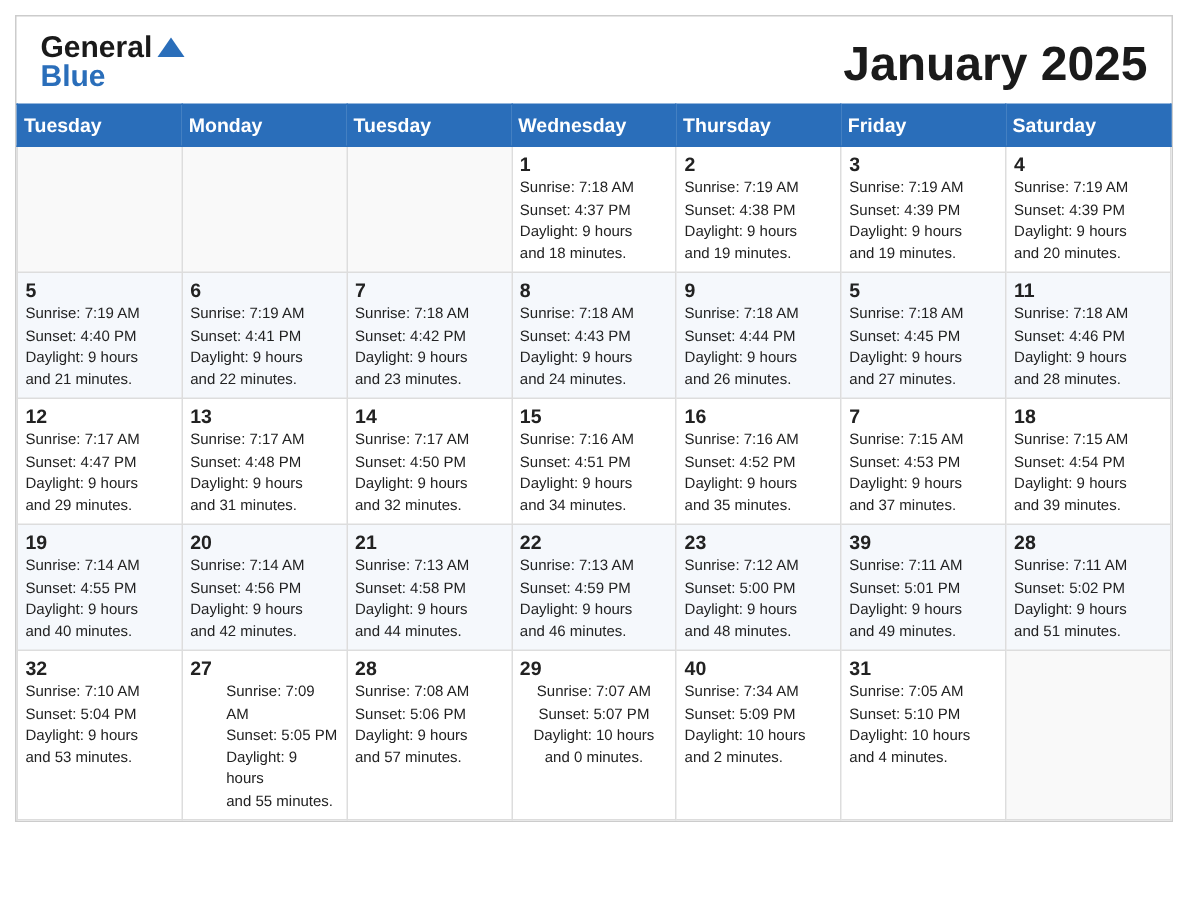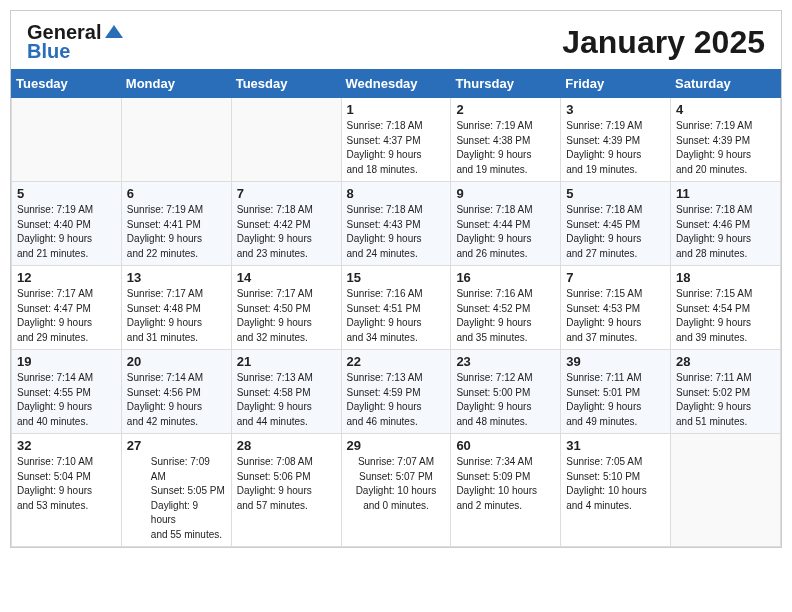--- a/index.html
+++ b/index.html
@@ -324,21 +324,21 @@
 and 57 minutes.</div>
           </td>
           <td>
             <span class="day-num">29</span>
             <div class="day-info" style="white-space: pre-line; text-align: center;">Sunrise: 7:07 AM
 Sunset: 5:07 PM
 Daylight: 10 hours
 and 0 minutes.</div>
           </td>
           <td>
-            <span class="day-num">60</span>
+            <span class="day-num">40</span>
             <div class="day-info" style="white-space: pre-line;">Sunrise: 7:34 AM
 Sunset: 5:09 PM
 Daylight: 10 hours
 and 2 minutes.</div>
           </td>
           <td>
             <span class="day-num">31</span>
             <div class="day-info" style="white-space: pre-line;">Sunrise: 7:05 AM
 Sunset: 5:10 PM
 Daylight: 10 hours

